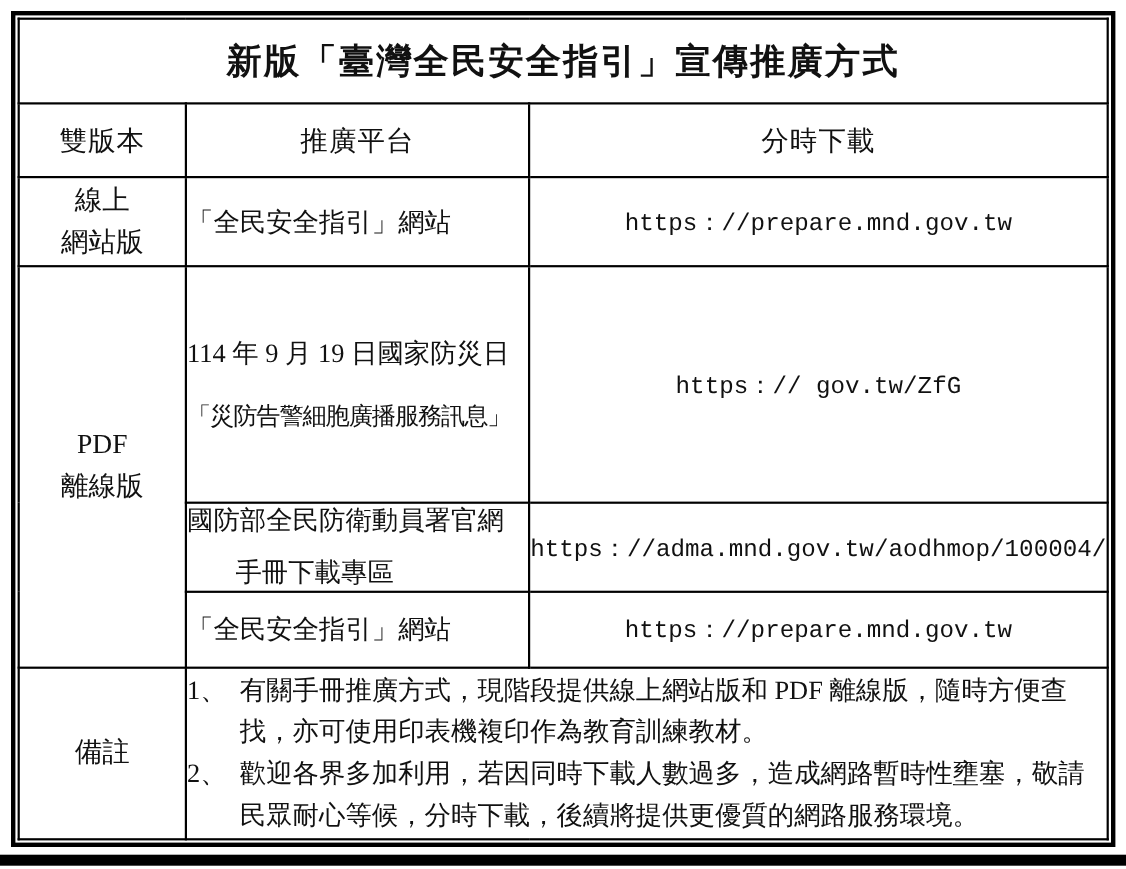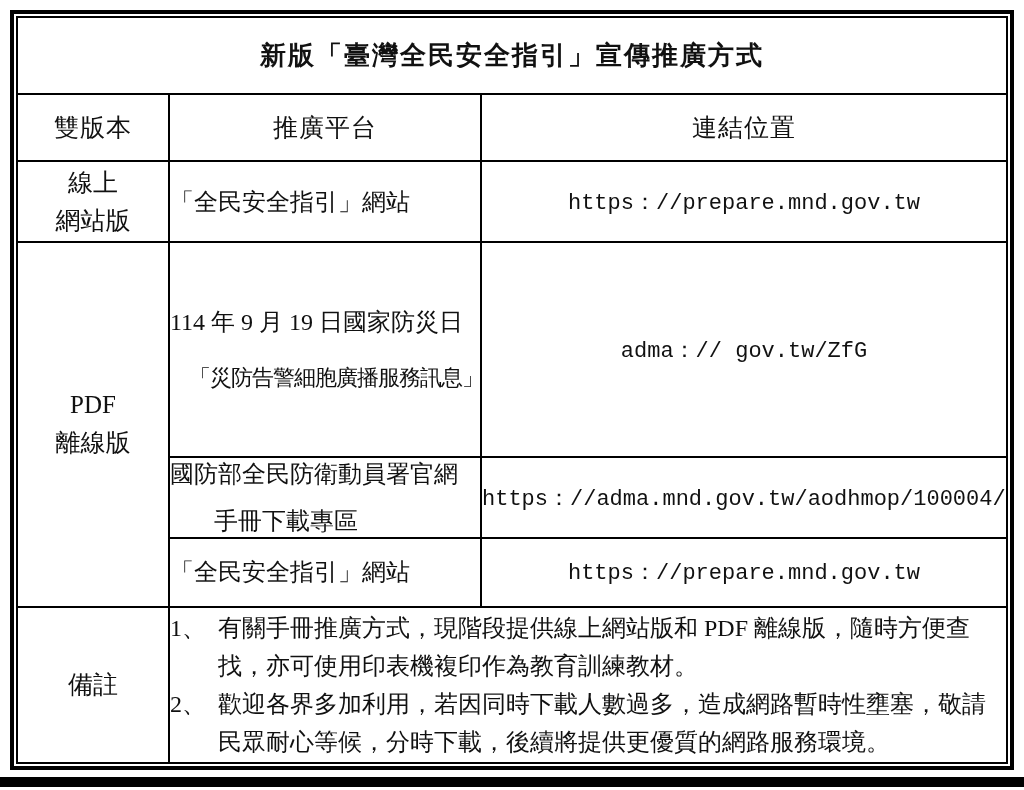--- a/index.html
+++ b/index.html
@@ -44,41 +44,41 @@
   tr.r-title  { height: 76px; }
   tr.r-header { height: 66px; }
   tr.r-online { height: 80px; }
   tr.r-pdf1   { height: 212px; }
   tr.r-pdf2   { height: 78px; }
   tr.r-pdf3   { height: 68px; }
   tr.r-notes  { height: 146px; }
 
   .title-cell {
     text-align: center;
-    font-size: 26px;
+    font-size: 32px;
     font-weight: 600;
     letter-spacing: 2px;
   }
   .hdr {
     text-align: center;
     font-size: 25px;
     letter-spacing: 1px;
   }
   .vlabel {
     text-align: center;
     font-size: 25px;
     line-height: 38px;
   }
   .platform {
     text-align: left;
     font-size: 24px;
   }
   .platform .line { line-height: 30px; }
   .gap2 .line + .line { margin-top: 17px; margin-left: 44px; }
-  .gap3 .line + .line { margin-top: 26px; padding-left: 19px; }
+  .gap3 .line + .line { margin-top: 26px; }
   .cond {
     font-size: 22px;
     letter-spacing: -1px;
     white-space: nowrap;
   }
   .url {
     font-family: "Liberation Mono", "DejaVu Sans Mono", monospace;
     font-size: 22px;
     text-align: center;
     padding-left: 10px;
@@ -116,42 +116,42 @@
       </colgroup>
 
       <tbody>
           <tr class="r-title">
         <td class="title-cell" colspan="3">新版「臺灣全民安全指引」宣傳推廣方式</td>
       </tr>
 
       <tr class="r-header">
         <td class="hdr">雙版本</td>
         <td class="hdr">推廣平台</td>
-        <td class="hdr">連結位置</td>
+        <td class="hdr">分時下載</td>
       </tr>
 
       <tr class="r-online">
         <td class="vlabel">
           <div>線上</div>
           <div>網站版</div>
         </td>
         <td class="platform">「全民安全指引」網站</td>
         <td class="url">https：//prepare.mnd.gov.tw</td>
       </tr>
 
       <tr class="r-pdf1">
         <td class="vlabel" rowspan="3">
           <div>PDF</div>
           <div>離線版</div>
         </td>
         <td class="platform gap3">
           <div class="line">114 年 9 月 19 日國家防災日</div>
           <div class="line cond">「災防告警細胞廣播服務訊息」</div>
         </td>
-        <td class="url">adma：// gov.tw/ZfG</td>
+        <td class="url">https：// gov.tw/ZfG</td>
       </tr>
 
       <tr class="r-pdf2">
         <td class="platform gap2">
           <div class="line">國防部全民防衛動員署官網</div>
           <div class="line">手冊下載專區</div>
         </td>
         <td class="url">https：//adma.mnd.gov.tw/aodhmop/100004/8</td>
       </tr>
 

